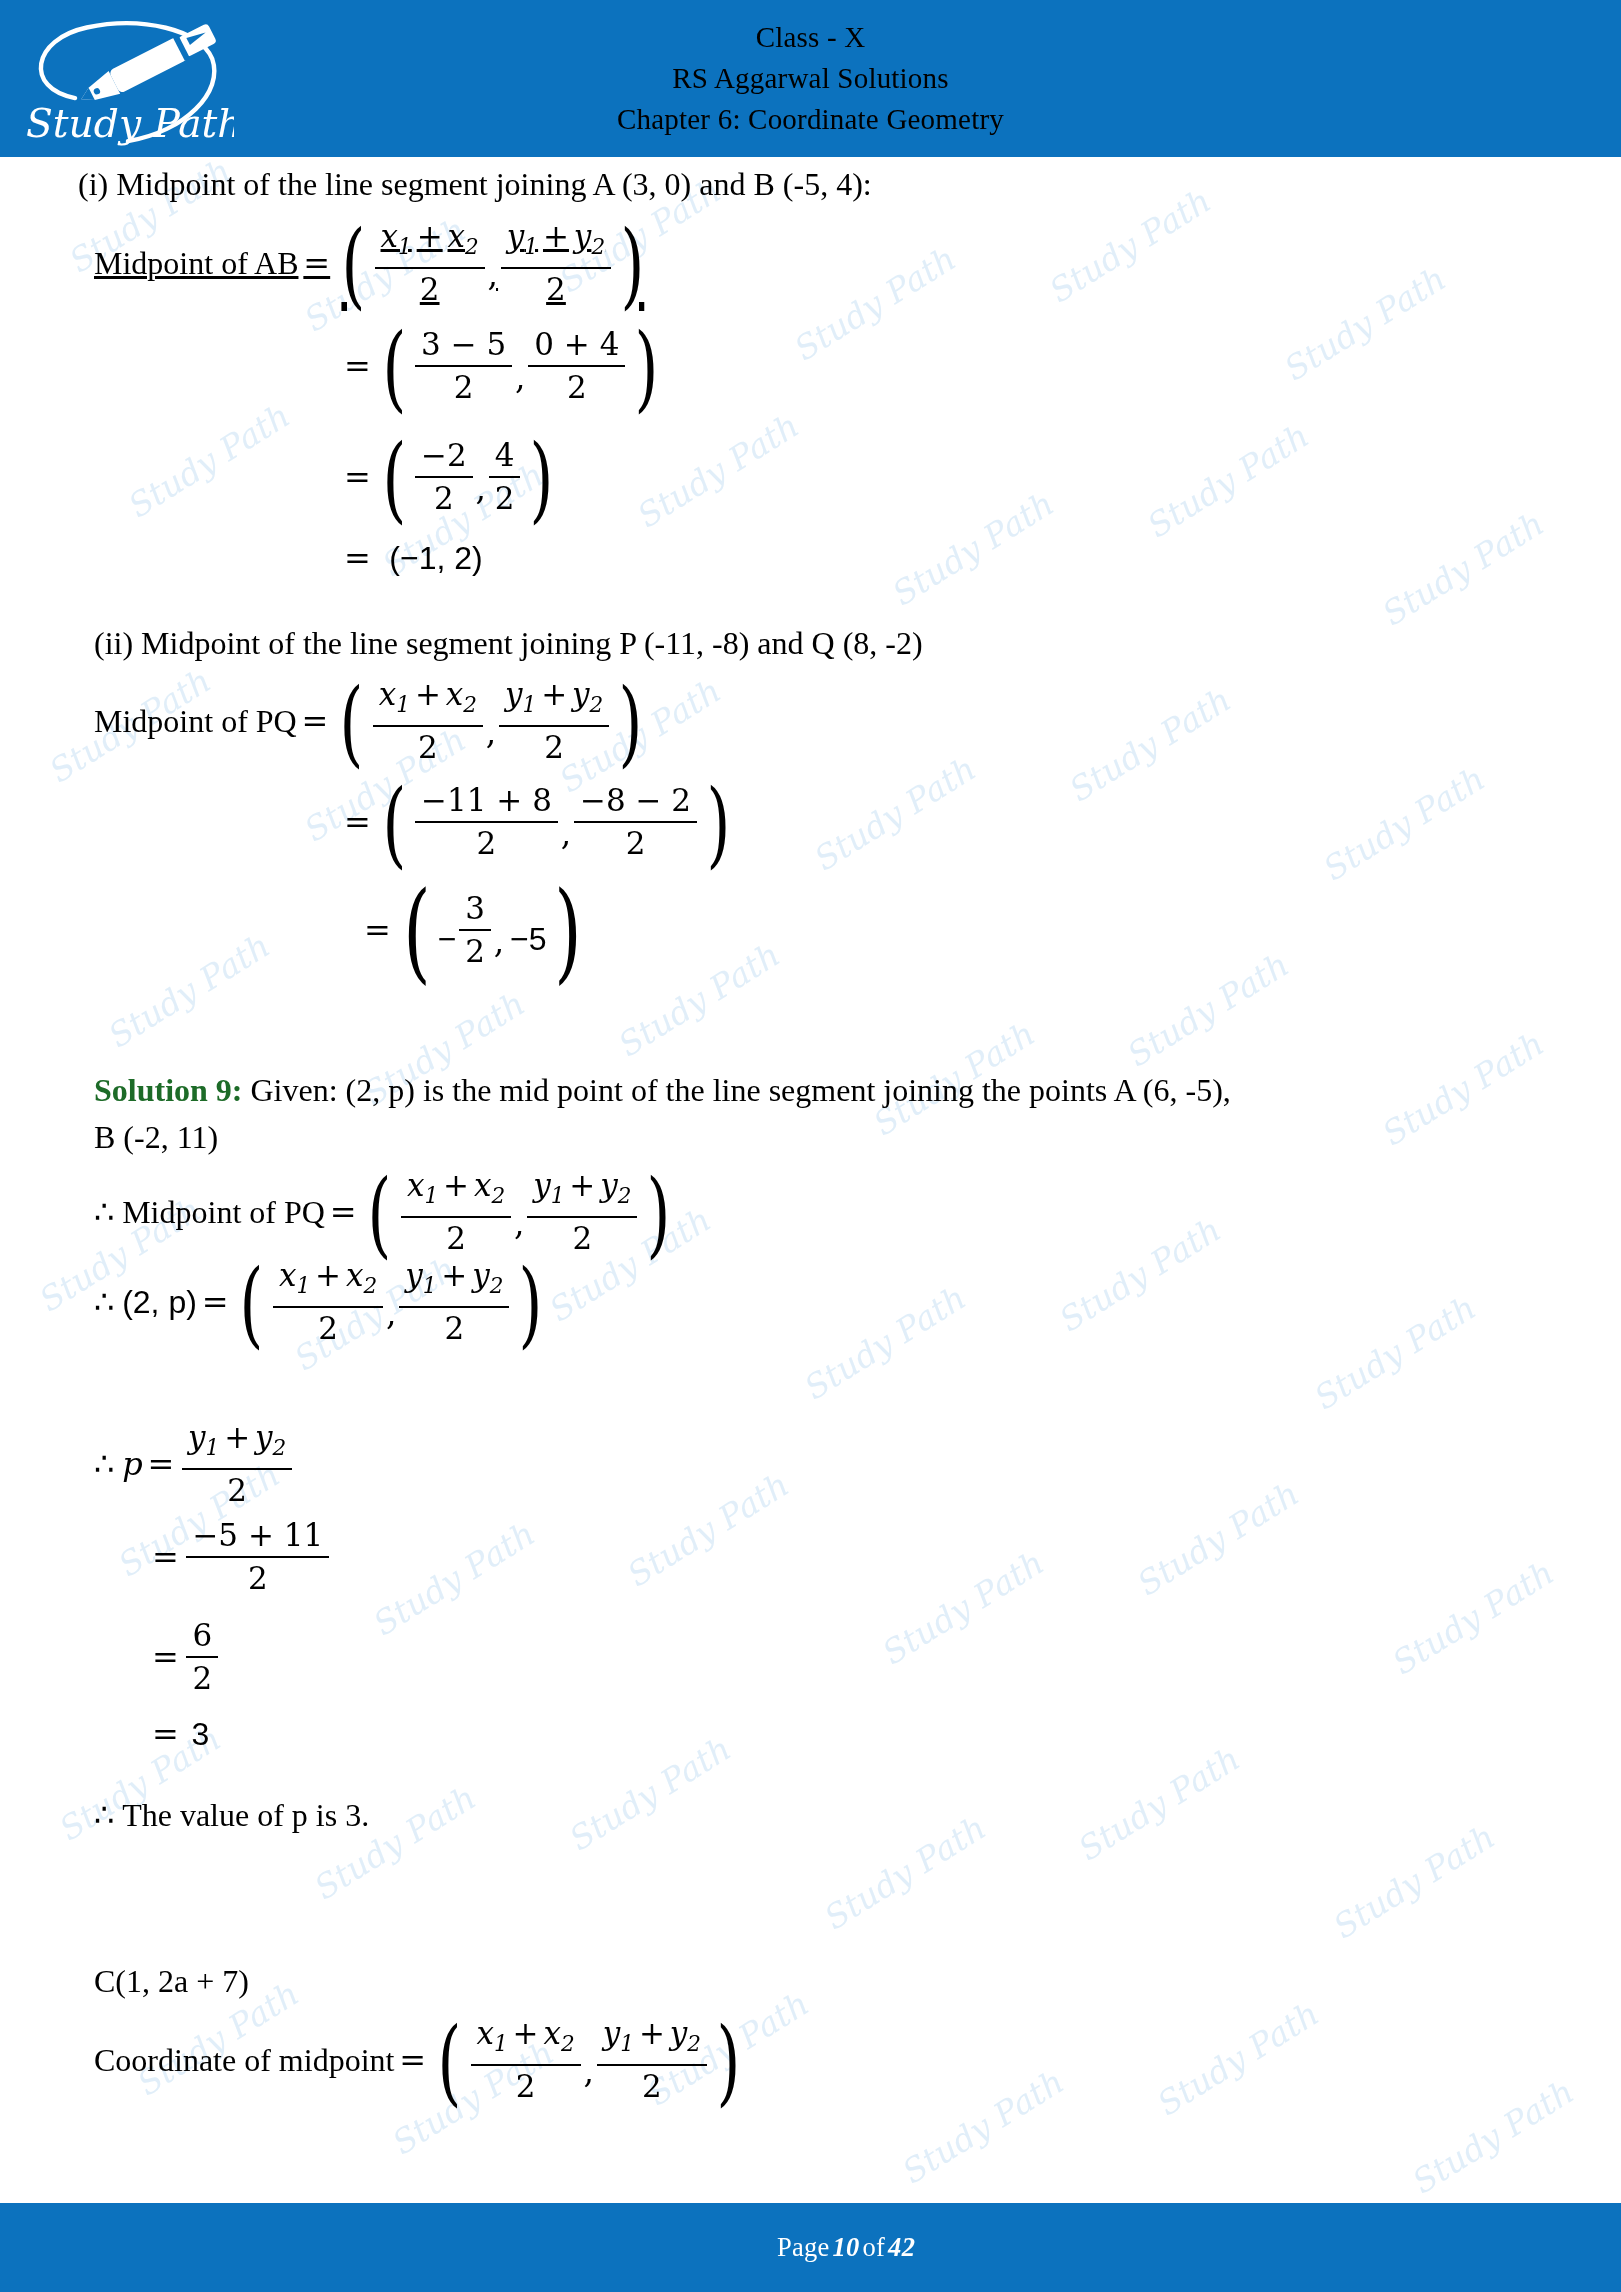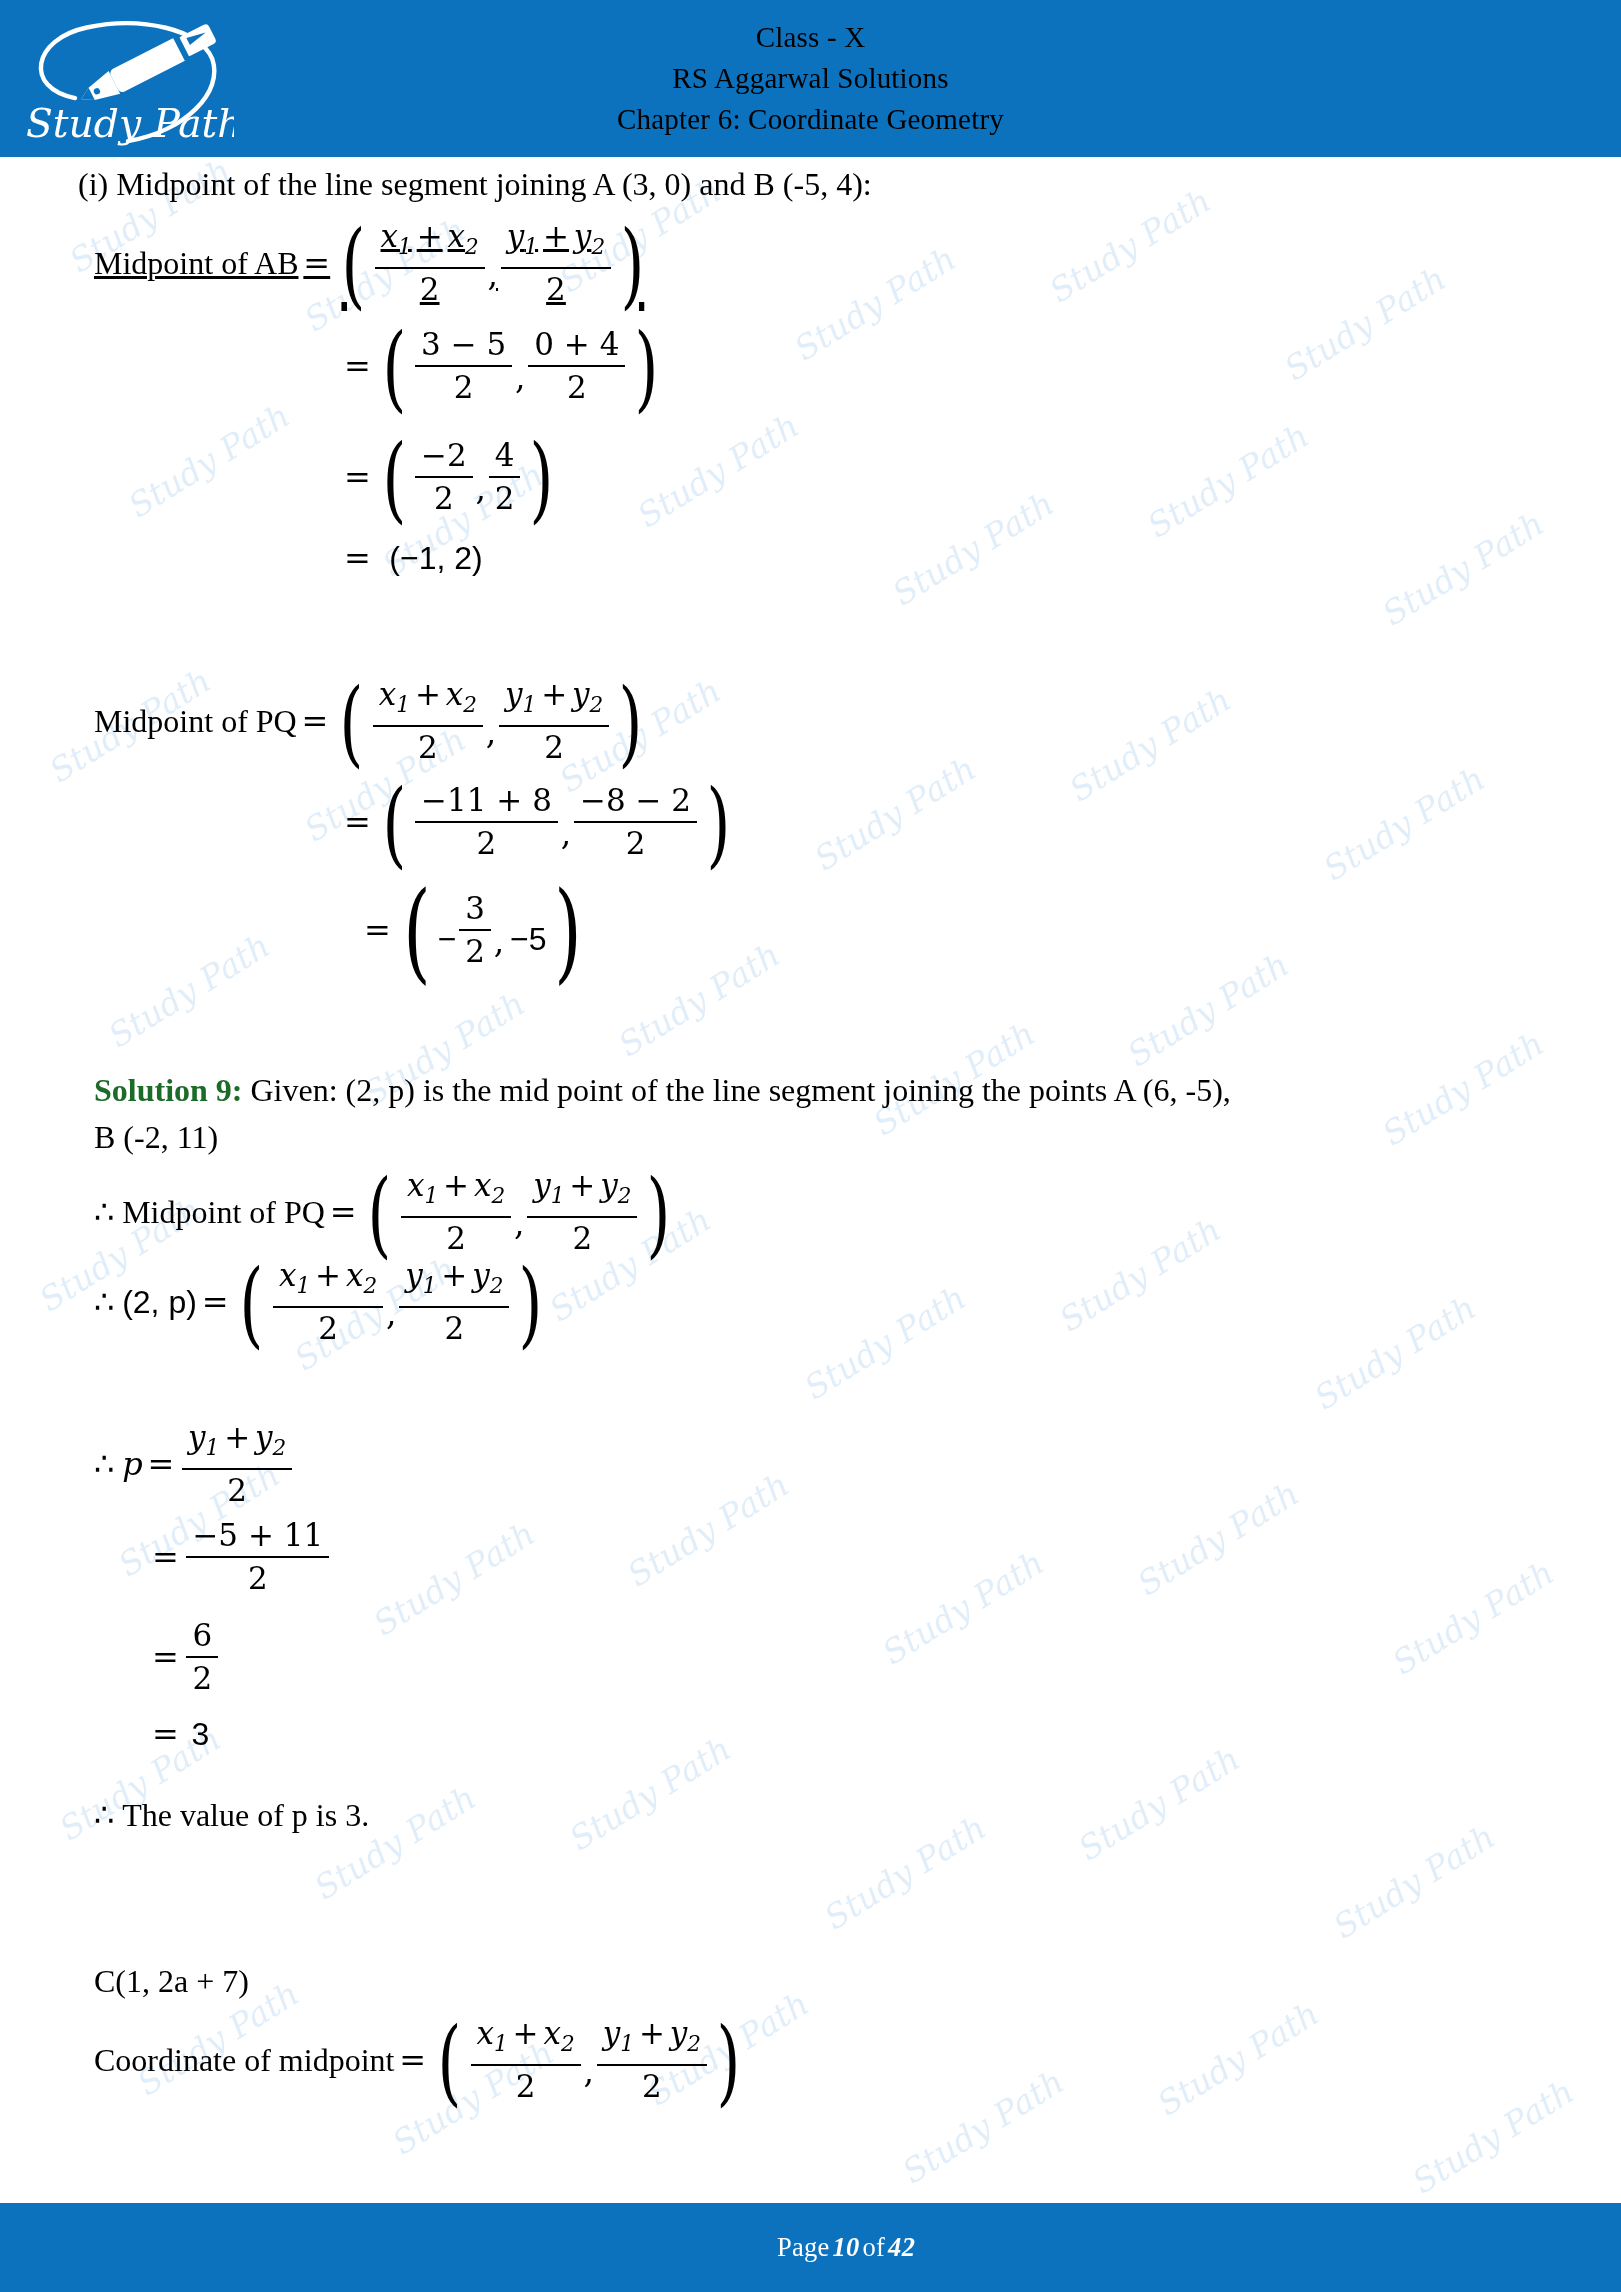--- a/index.html
+++ b/index.html
@@ -302,20 +302,24 @@
       <span class="den">2</span>
     </span>
     <span class="paren">)</span>
   </div>
 
   <div class="line eqline" style="left:339px; top:380px;">
     <span class="op eqsym">=</span>
     <span class="eqsym" style="padding-left:13.7px;">(−1, 2)</span>
   </div>
 
+  <div class="line" style="left:94px; top:465px;">
+    <span>(ii)</span>
+    <span>Midpoint of the line segment joining P (-11, -8) and Q (8, -2)</span>
+  </div>
 
   <div class="line eqline" style="left:94px; top:519px;">
     <span>Midpoint of PQ</span>
     <span class="op eqsym">=</span>
     <span class="paren">(</span>
     <span class="frac">
       <span class="num"><span class="mathit">x</span><span class="sub">1</span><span class="op">+</span><span class="mathit">x</span><span class="sub">2</span></span>
       <span class="den">2</span>
     </span>
     <span class="comma-mid">,</span>

